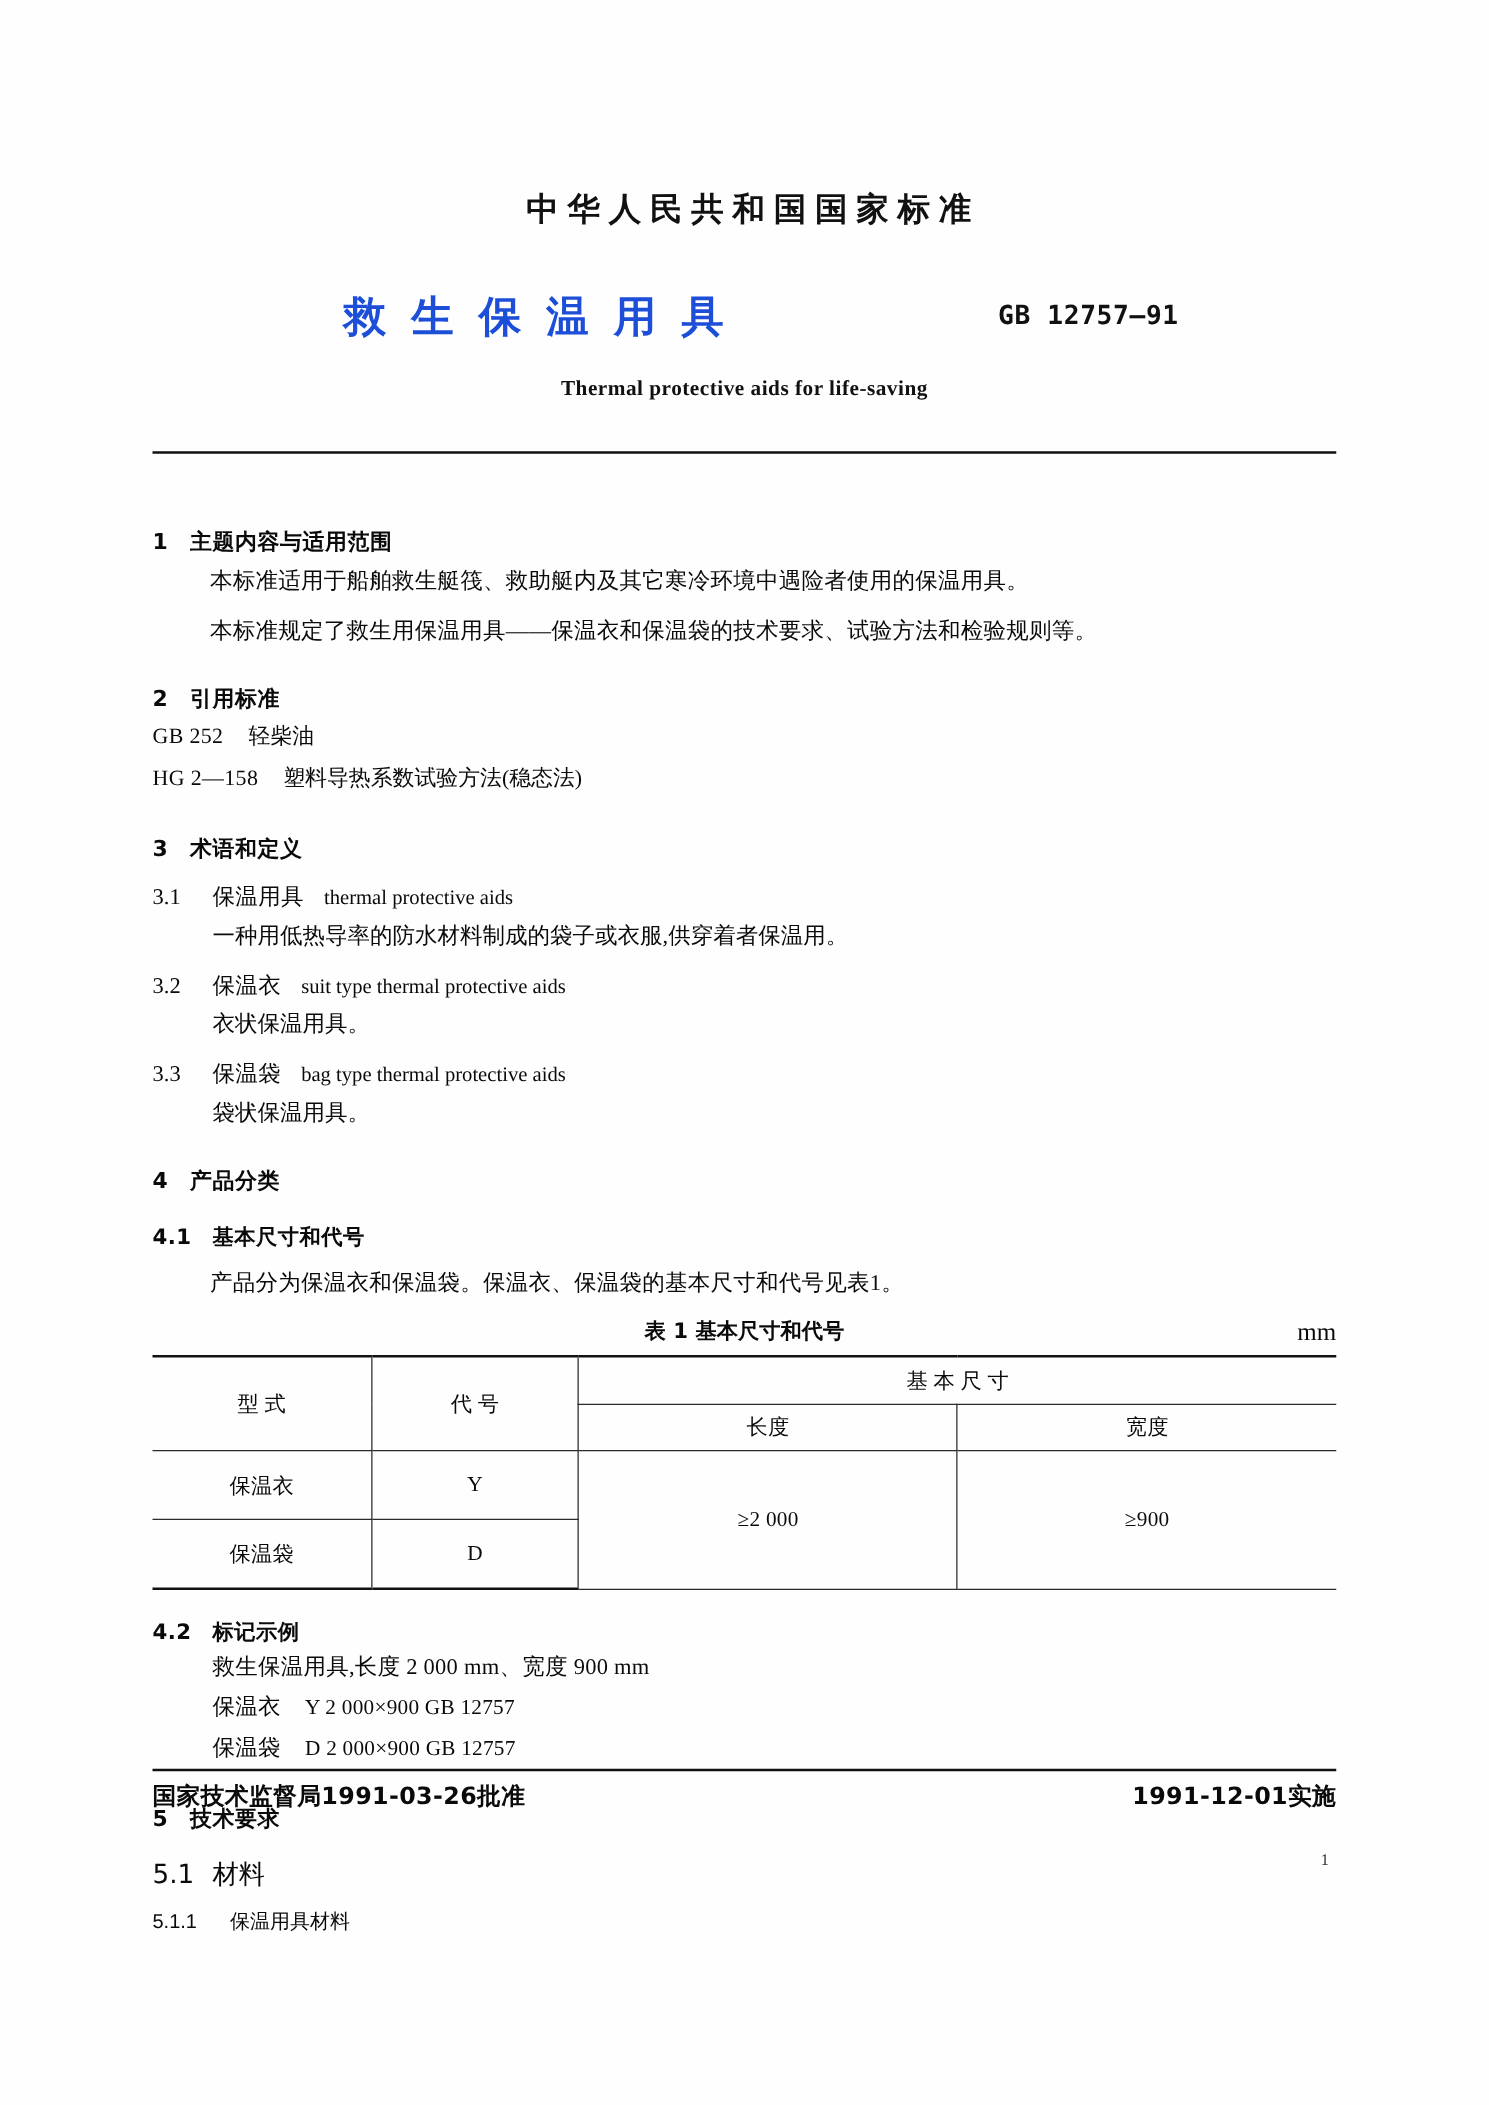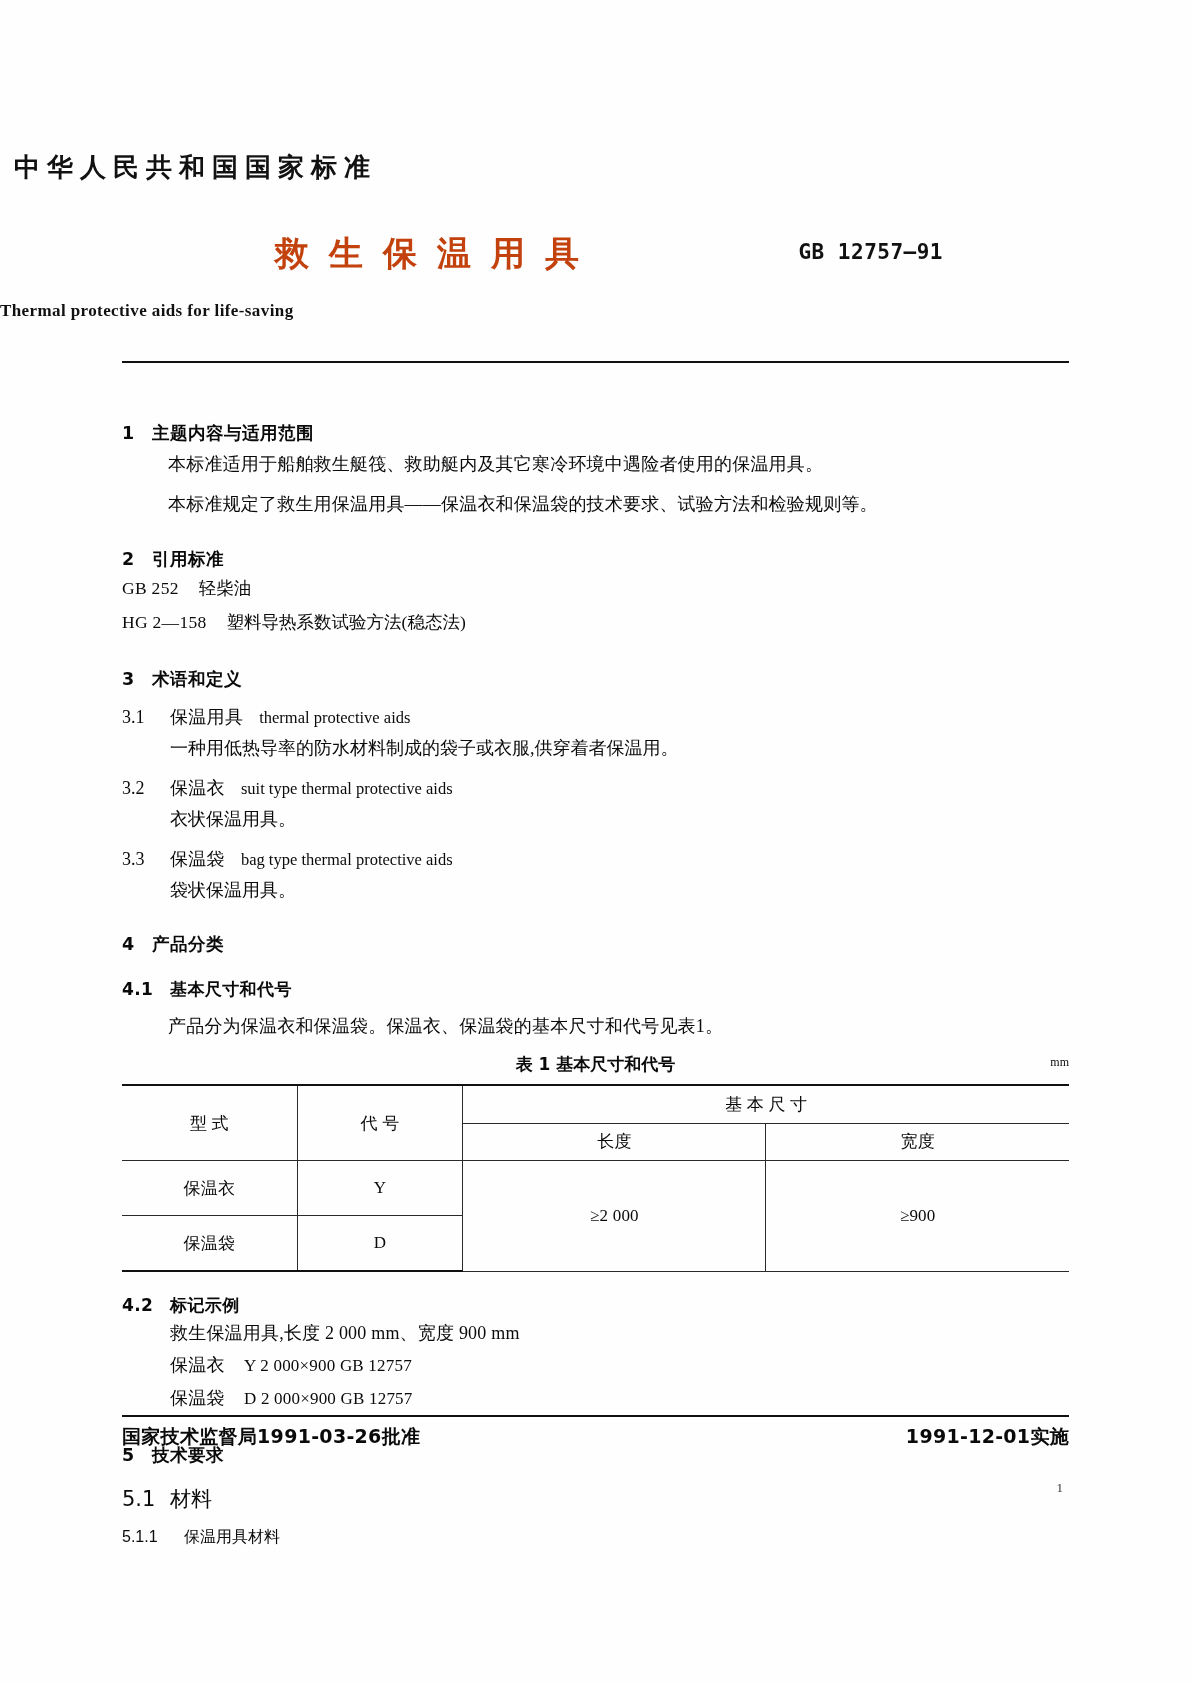--- a/index.html
+++ b/index.html
@@ -20,41 +20,42 @@
     position: absolute;
     left: 0; top: 0;
     width: 1191px;
     height: 1684px;
     background: #fefefe;
   }
 
   
   .header {
     padding-top: 150px;
+    text-align: center;
   }
   .nat-std-line {
     font-family: "DejaVu Sans", "Liberation Sans", sans-serif;
     font-weight: bold;
     font-size: 26px;
     letter-spacing: 7px;
     color: #111;
     margin-left: 14px;
   }
 
   .title-row {
     position: relative;
     margin-top: 46px;
     height: 48px;
   }
   .doc-title {
     font-family: "DejaVu Sans", "Liberation Sans", sans-serif;
     font-weight: bold;
     font-size: 34px;
     letter-spacing: 20px;
-    color: #c2410c;
+    color: #1d4ed8;
     position: absolute;
     left: 275px;
     top: 0;
   }
   .std-number {
     position: absolute;
     right: 248px;
     top: 9px;
     font-family: "DejaVu Sans Mono", "Liberation Mono", monospace;
     font-size: 21px;
@@ -173,21 +174,21 @@
     font-size: 17px;
     margin-top: 12px;
     position: relative;
   }
   .table-unit {
     position: absolute;
     right: 0;
     top: 2px;
     font-family: "Liberation Serif", "DejaVu Serif", serif;
     font-weight: normal;
-    font-size: 12px;
+    font-size: 20px;
     text-align: center;
   }
 
   table.spec {
     border-collapse: collapse;
     width: 100%;
     margin-top: 8px;
     table-layout: fixed;
   }
   table.spec td {

